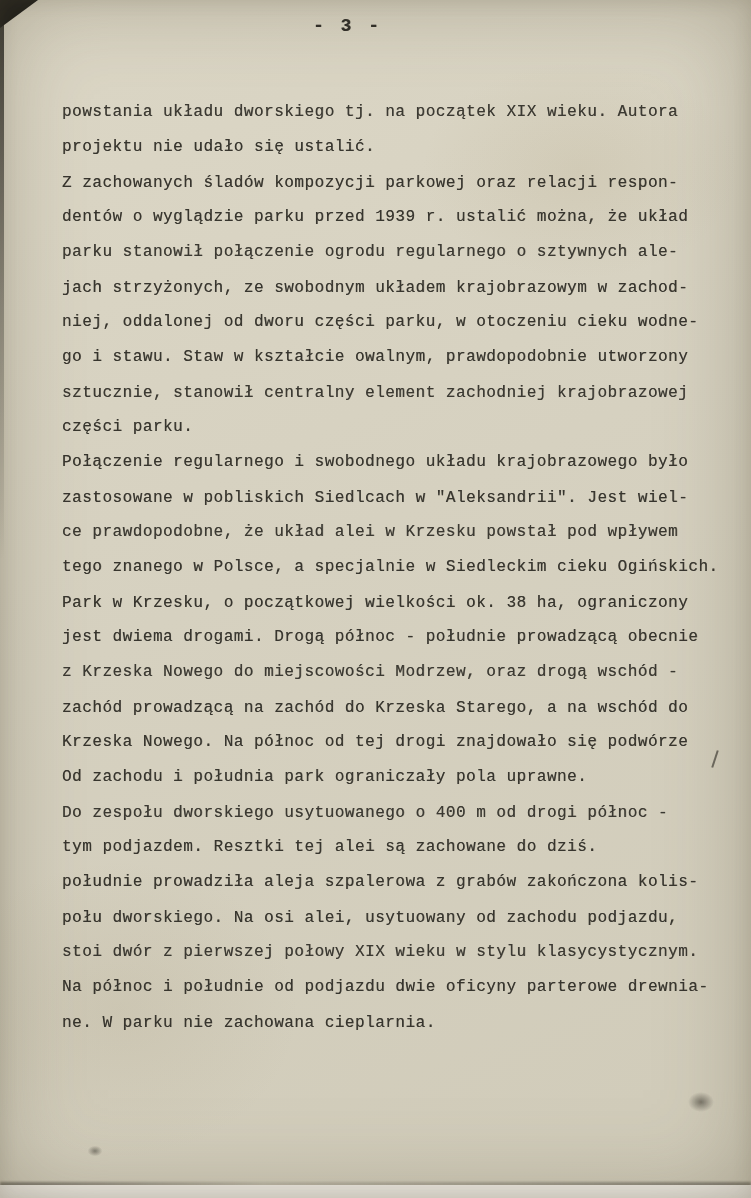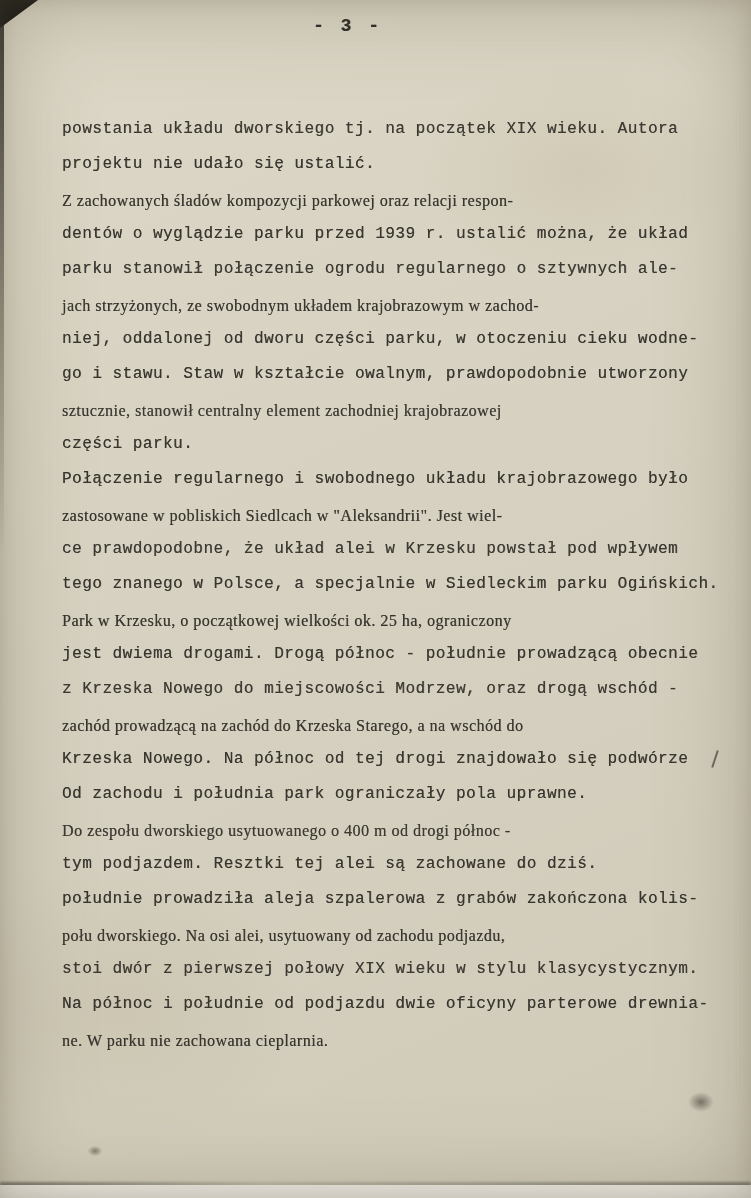--- a/index.html
+++ b/index.html
@@ -46,34 +46,34 @@
     font-size: 18px;
     font-weight: bold;
     letter-spacing: 3px;
     color: #2e2c27;
     text-shadow: 0.4px 0.4px 0.6px rgba(35,33,28,0.5);
     z-index: 3;
   }
   .text-block {
     position: absolute;
     left: 62px;
-    top: 112px;
+    top: 95px;
     width: 660px;
     z-index: 3;
   }
   .line {
     font-size: 16px;
     line-height: 35px;
     height: 35px;
     letter-spacing: 0.5px;
     white-space: pre;
     color: #37352e;
     text-shadow: 0.35px 0.35px 0.55px rgba(45,42,35,0.55);
   }
-  .line:nth-child(3n) { transform: translateY(0.5px); font-family: Liberation Serif, serif; }
+  .line:nth-child(3n) { transform: translateY(0.5px); }
   .line:nth-child(4n+1) { color: #3b3932; }
 
   
   .corner-artifact {
     position: absolute;
     top: 0; left: 0;
     width: 38px; height: 28px;
     background: #161614;
     clip-path: polygon(0 0, 100% 0, 0 100%);
     z-index: 5;
@@ -141,22 +141,22 @@
     <div class="line">dentów o wyglądzie parku przed 1939 r. ustalić można, że układ</div>
     <div class="line">parku stanowił połączenie ogrodu regularnego o sztywnych ale-</div>
     <div class="line">jach strzyżonych, ze swobodnym układem krajobrazowym w zachod-</div>
     <div class="line">niej, oddalonej od dworu części parku, w otoczeniu cieku wodne-</div>
     <div class="line">go i stawu. Staw w kształcie owalnym, prawdopodobnie utworzony</div>
     <div class="line">sztucznie, stanowił centralny element zachodniej krajobrazowej</div>
     <div class="line">części parku.</div>
     <div class="line">Połączenie regularnego i swobodnego układu krajobrazowego było</div>
     <div class="line">zastosowane w pobliskich Siedlcach w "Aleksandrii". Jest wiel-</div>
     <div class="line">ce prawdopodobne, że układ alei w Krzesku powstał pod wpływem</div>
-    <div class="line">tego znanego w Polsce, a specjalnie w Siedleckim parku Ogińskich.</div>
-    <div class="line">Park w Krzesku, o początkowej wielkości ok. 25 ha, ograniczony</div>
+    <div class="line">tego znanego w Polsce, a specjalnie w Siedleckim cieku Ogińskich.</div>
+    <div class="line">Park w Krzesku, o początkowej wielkości ok. 38 ha, ograniczony</div>
     <div class="line">jest dwiema drogami. Drogą północ - południe prowadzącą obecnie</div>
     <div class="line">z Krzeska Nowego do miejscowości Modrzew, oraz drogą wschód -</div>
     <div class="line">zachód prowadzącą na zachód do Krzeska Starego, a na wschód do</div>
     <div class="line">Krzeska Nowego. Na północ od tej drogi znajdowało się podwórze</div>
     <div class="line">Od zachodu i południa park ograniczały pola uprawne.</div>
     <div class="line">Do zespołu dworskiego usytuowanego o 400 m od drogi północ -</div>
     <div class="line">tym podjazdem. Resztki tej alei są zachowane do dziś.</div>
     <div class="line">południe prowadziła aleja szpalerowa z grabów zakończona kolis-</div>
     <div class="line">połu dworskiego. Na osi alei, usytuowany od zachodu podjazdu,</div>
     <div class="line">stoi dwór z pierwszej połowy XIX wieku w stylu klasycystycznym.</div>

